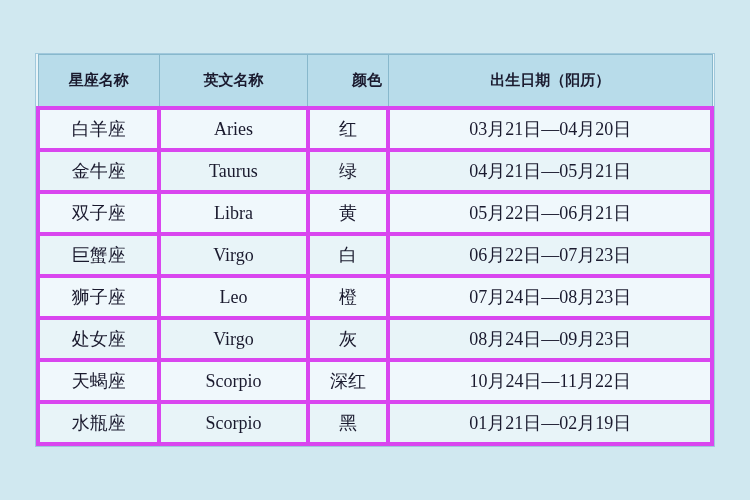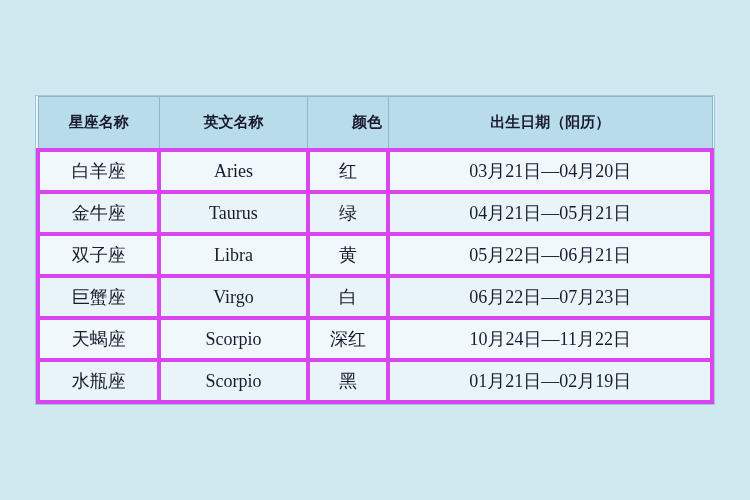--- a/index.html
+++ b/index.html
@@ -82,20 +82,32 @@
           <td>黄</td>
           <td>05月22日—06月21日</td>
         </tr>
         <tr>
           <td>巨蟹座</td>
           <td>Virgo</td>
           <td>白</td>
           <td>06月22日—07月23日</td>
         </tr>
         <tr>
+          <td>狮子座</td>
+          <td>Leo</td>
+          <td>橙</td>
+          <td>07月24日—08月23日</td>
+        </tr>
+        <tr>
+          <td>处女座</td>
+          <td>Virgo</td>
+          <td>灰</td>
+          <td>08月24日—09月23日</td>
+        </tr>
+        <tr>
           <td>天蝎座</td>
           <td>Scorpio</td>
           <td>深红</td>
           <td>10月24日—11月22日</td>
         </tr>
         <tr>
           <td>水瓶座</td>
           <td>Scorpio</td>
           <td>黑</td>
           <td>01月21日—02月19日</td>

